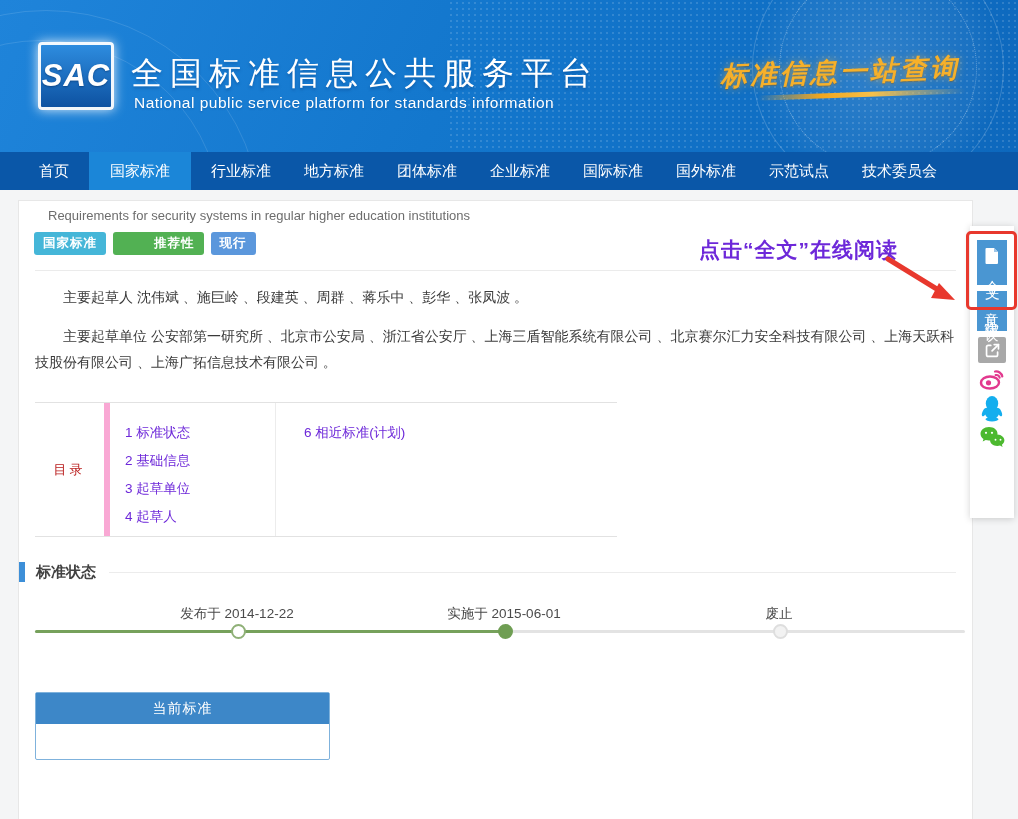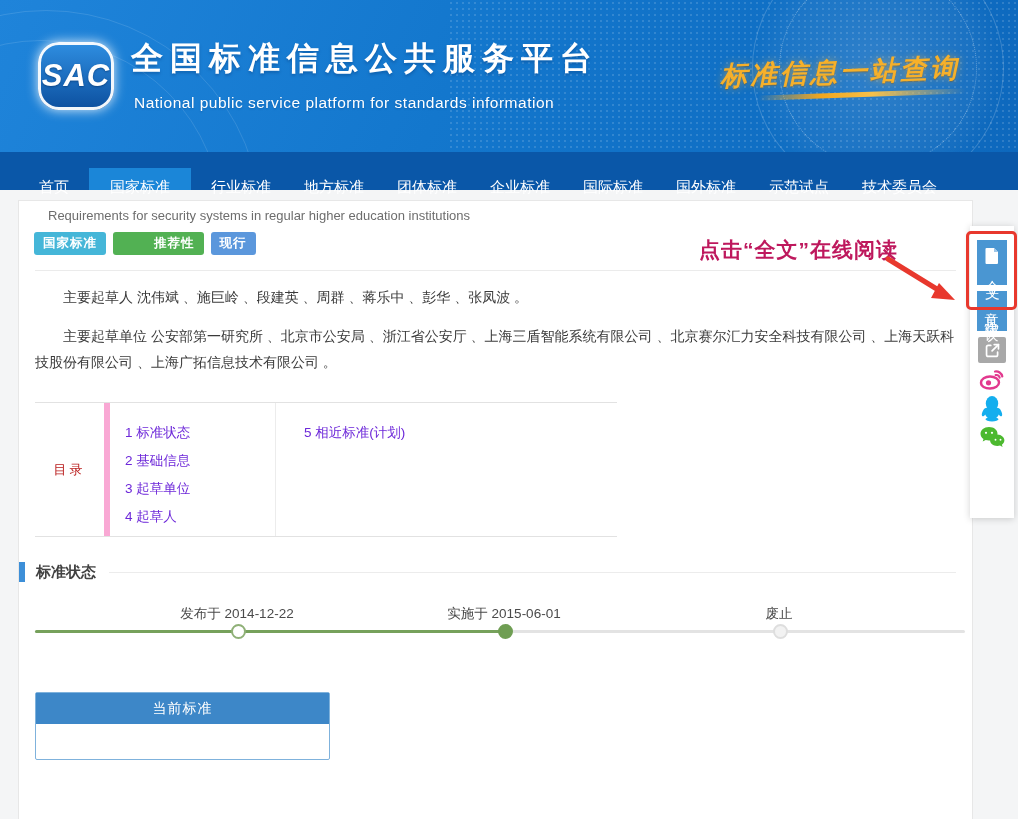--- a/index.html
+++ b/index.html
@@ -31,32 +31,32 @@
     content:"";position:absolute;inset:26px;border-radius:50%;
     border:1px dotted rgba(255,255,255,.35);
   }
   .arc{
     position:absolute;border:1px solid rgba(255,255,255,.12);border-radius:50%;
   }
   .arc1{left:-140px;top:40px;width:360px;height:360px;}
   .arc2{left:-170px;top:10px;width:430px;height:430px;}
 
   .logo{
-    position:absolute;left:38px;top:42px;width:76px;height:68px;border-radius:21px;
+    position:absolute;left:38px;top:42px;width:76px;height:68px;border-radius:4px;
     background:linear-gradient(180deg,#2f8fe2 0%,#0c4f9e 100%);
     box-shadow:0 0 12px rgba(255,255,255,.85), inset 0 0 0 3px rgba(255,255,255,.95);
     display:flex;align-items:center;justify-content:center;
   }
   .logo-text{
     color:#fff;font-size:31px;font-weight:bold;font-style:italic;letter-spacing:1px;
     text-shadow:0 1px 2px rgba(0,40,90,.5);
   }
   .site-title{
-    position:absolute;left:131px;top:37px;color:#fff;font-size:32px;letter-spacing:7px;
-    font-weight:bold;text-shadow:0 2px 3px rgba(0,50,110,.35);white-space:nowrap;
+    position:absolute;left:131px;top:52px;color:#fff;font-size:32px;letter-spacing:7px;
+    font-weight:normal;text-shadow:0 2px 3px rgba(0,50,110,.35);white-space:nowrap;
   }
   .site-subtitle{
     position:absolute;left:134px;top:94px;color:#fff;font-size:15.5px;letter-spacing:.5px;
     text-shadow:0 1px 2px rgba(0,50,110,.3);white-space:nowrap;
   }
   .slogan{
     position:absolute;right:58px;top:54px;color:#f6b02a;font-size:27px;font-weight:bold;
     font-style:italic;font-family:"DejaVu Serif","Liberation Serif",serif;
     letter-spacing:3px;transform:rotate(-2deg);white-space:nowrap;
     text-shadow:0 0 8px rgba(250,180,50,.55),0 1px 1px rgba(120,70,0,.4);
@@ -67,21 +67,21 @@
     border-radius:3px;
   }
 
   
   .nav{
     position:absolute;left:0;top:152px;width:1018px;height:38px;background:#0a57a8;
     display:flex;align-items:stretch;padding-left:26px;box-sizing:border-box;
   }
   .nav-item{
     color:#fff;font-size:15px;line-height:38px;padding:0 13px;margin-right:7px;
-    white-space:nowrap;cursor:pointer;margin-top:16px;
+    white-space:nowrap;cursor:pointer;
   }
   .nav-item.active{background:#1b86d8;padding:0 21px;}
 
   
   .panel{
     position:absolute;left:18px;top:200px;width:955px;height:640px;
     background:#fff;border:1px solid #e7e7e7;box-sizing:border-box;
     padding:0 16px;
   }
   .article-title{margin:17px 0 0 13px;font-size:18px;color:#3f3f3f;font-weight:normal;}
@@ -154,21 +154,21 @@
     font-size:15px;letter-spacing:4px;margin-top:4px;}
   .btn-feedback{padding:10px 0;margin-top:6px;}
   .btn-feedback .vtext{writing-mode:vertical-rl;text-orientation:upright;
     font-size:14px;letter-spacing:5px;}
   .side-icon{width:28px;height:26px;margin:3px auto 0 auto;display:flex;
     align-items:center;justify-content:center;cursor:pointer;}
   .icon-share-bg{background:#a8a8a8;border-radius:2px;margin-top:6px;}
 
   
   .anno-text{
-    position:absolute;left:699px;top:236px;color:#be185d;font-size:21px;font-weight:bold;
+    position:absolute;left:699px;top:236px;color:#6d28d9;font-size:21px;font-weight:bold;
     letter-spacing:1px;white-space:nowrap;z-index:30;
   }
   .anno-arrow{position:absolute;left:885px;top:252px;z-index:30;}
   .anno-box{
     position:absolute;left:966px;top:231px;width:45px;height:73px;
     border:3px solid #e8382d;border-radius:5px;z-index:31;pointer-events:none;
   }
 </style>
 </head>
 <body>
@@ -219,21 +219,21 @@
 
   <div class="toc">
     <div class="toc-label">目录</div>
     <div class="toc-col1">
       <a>1 标准状态</a>
       <a>2 基础信息</a>
       <a>3 起草单位</a>
       <a>4 起草人</a>
     </div>
     <div class="toc-col2">
-      <a>5 相近标准(计划)</a>
+      <a>6 相近标准(计划)</a>
     </div>
   </div>
 
   <div class="section-head">
     <div class="section-bar"></div>
     <div class="section-title">标准状态</div>
     <div class="section-line"></div>
   </div>
 
   <div class="timeline">

